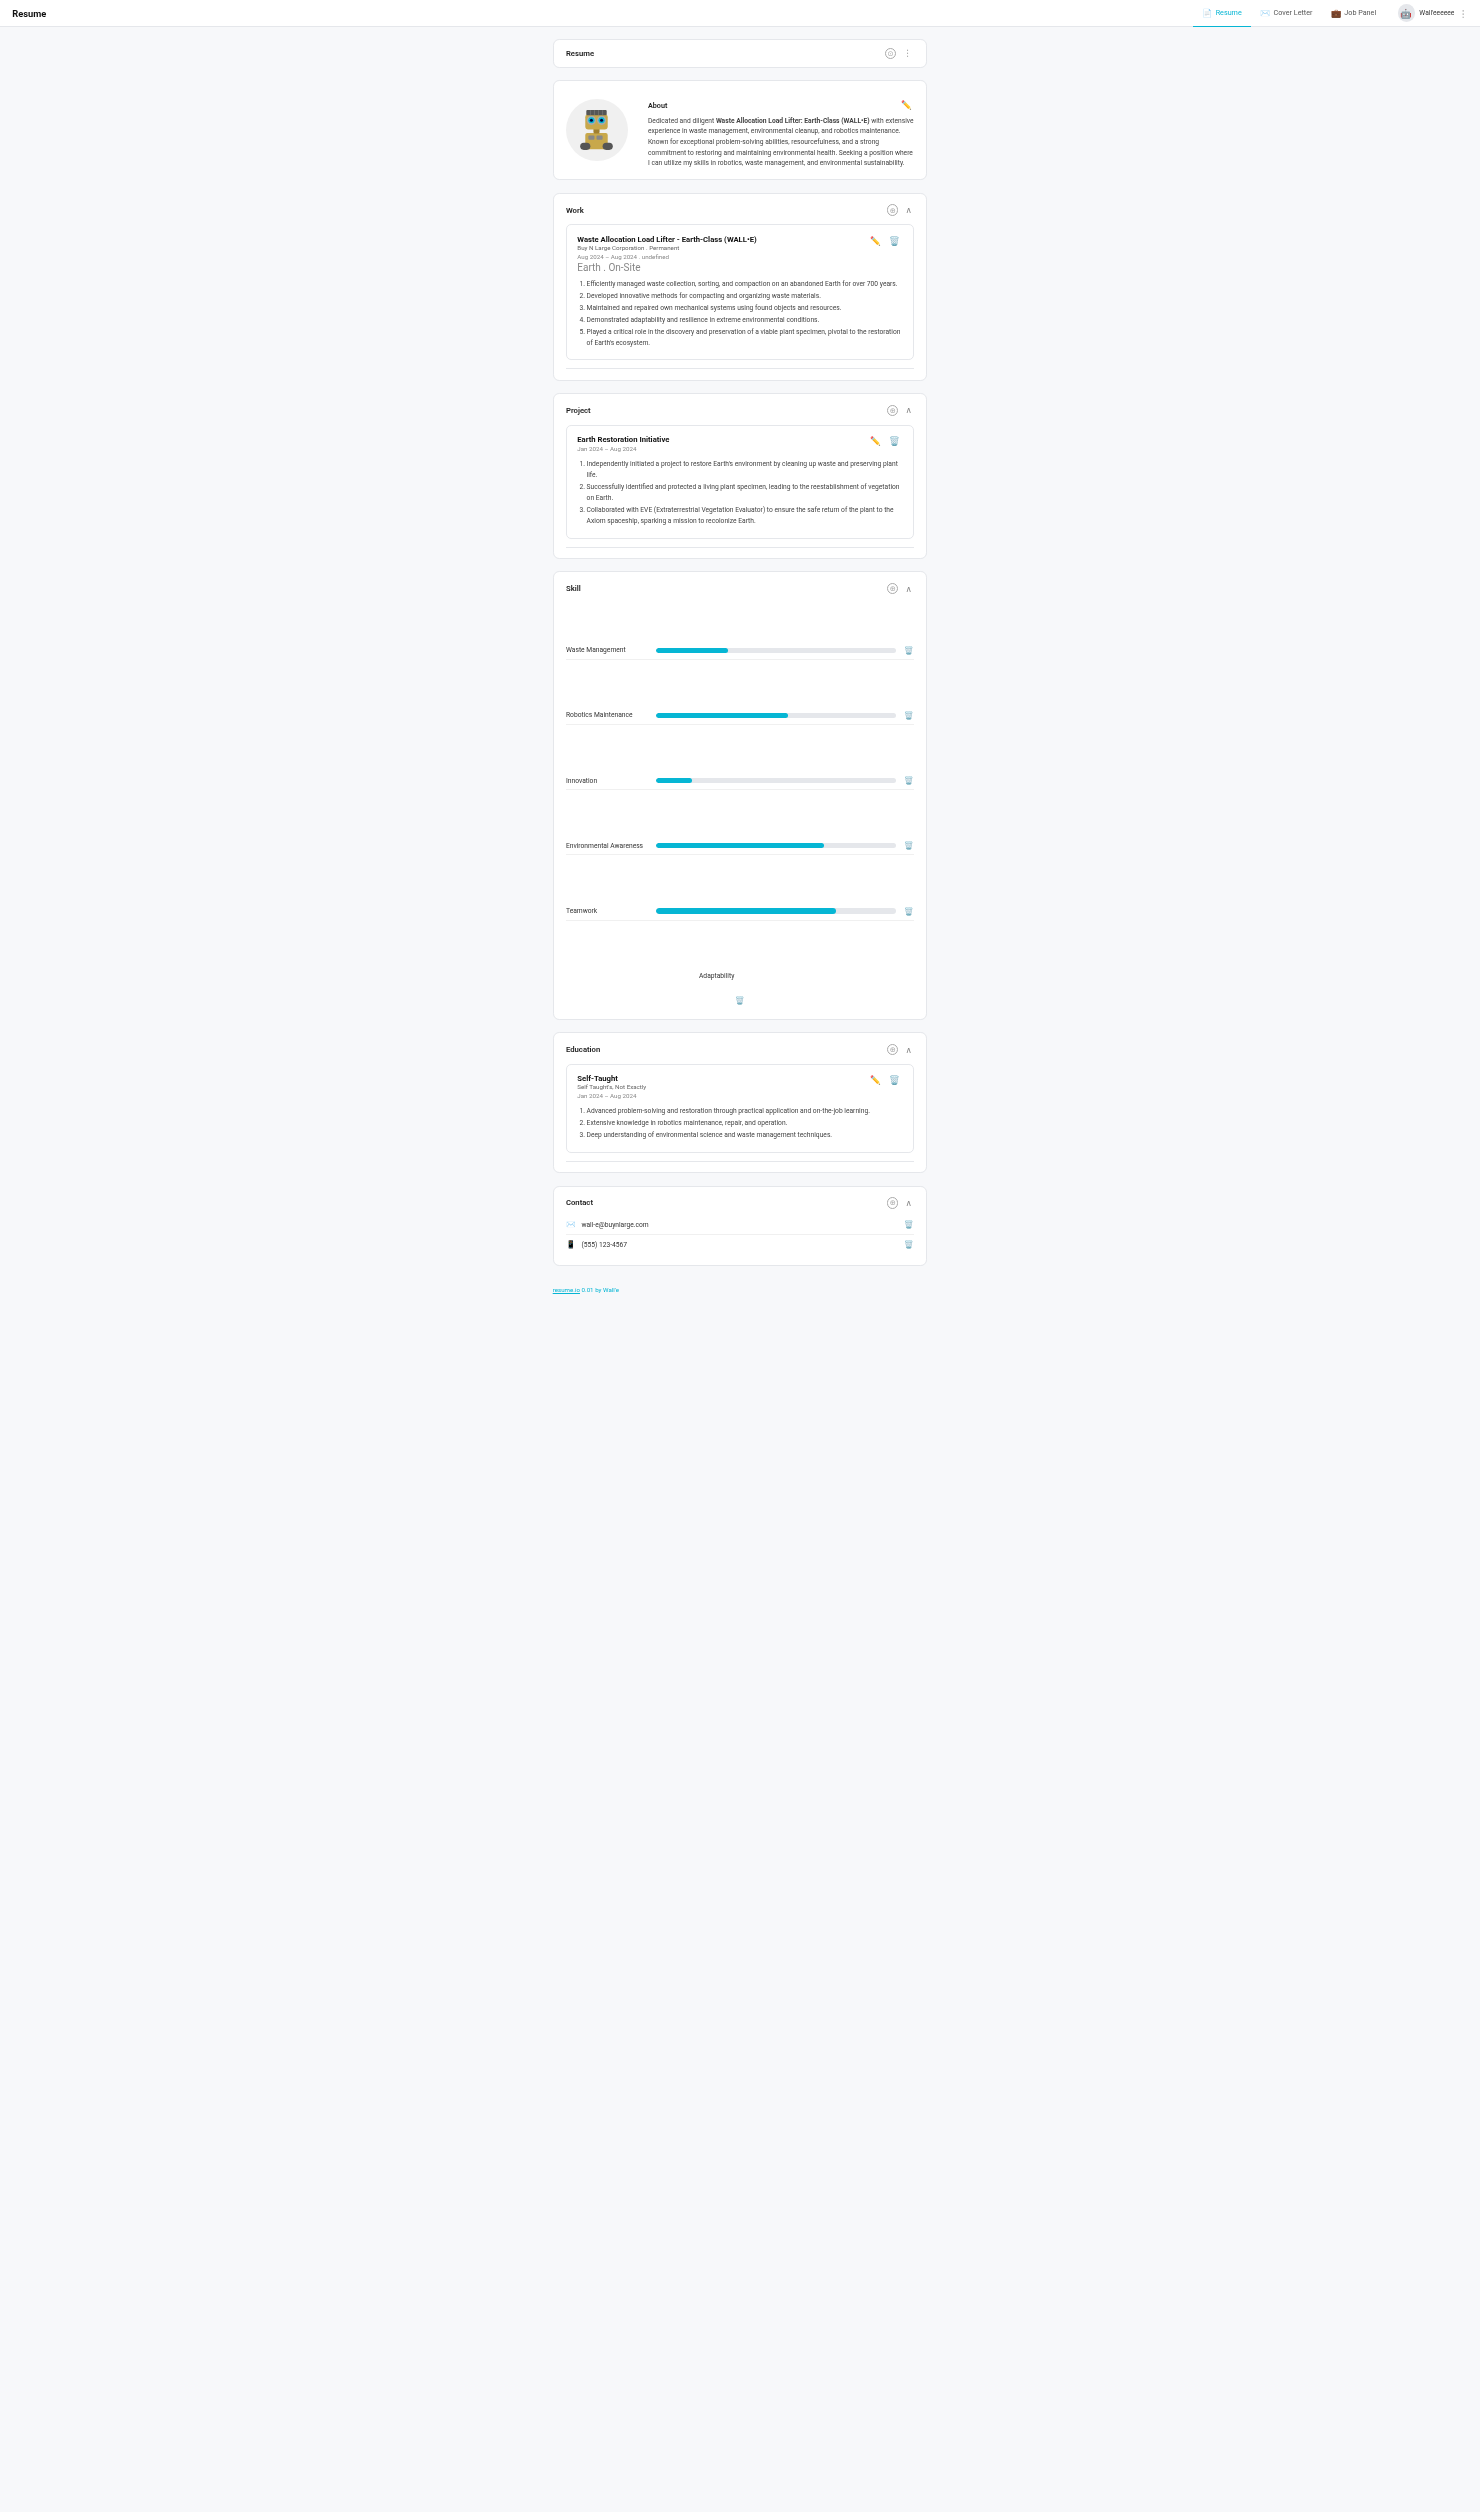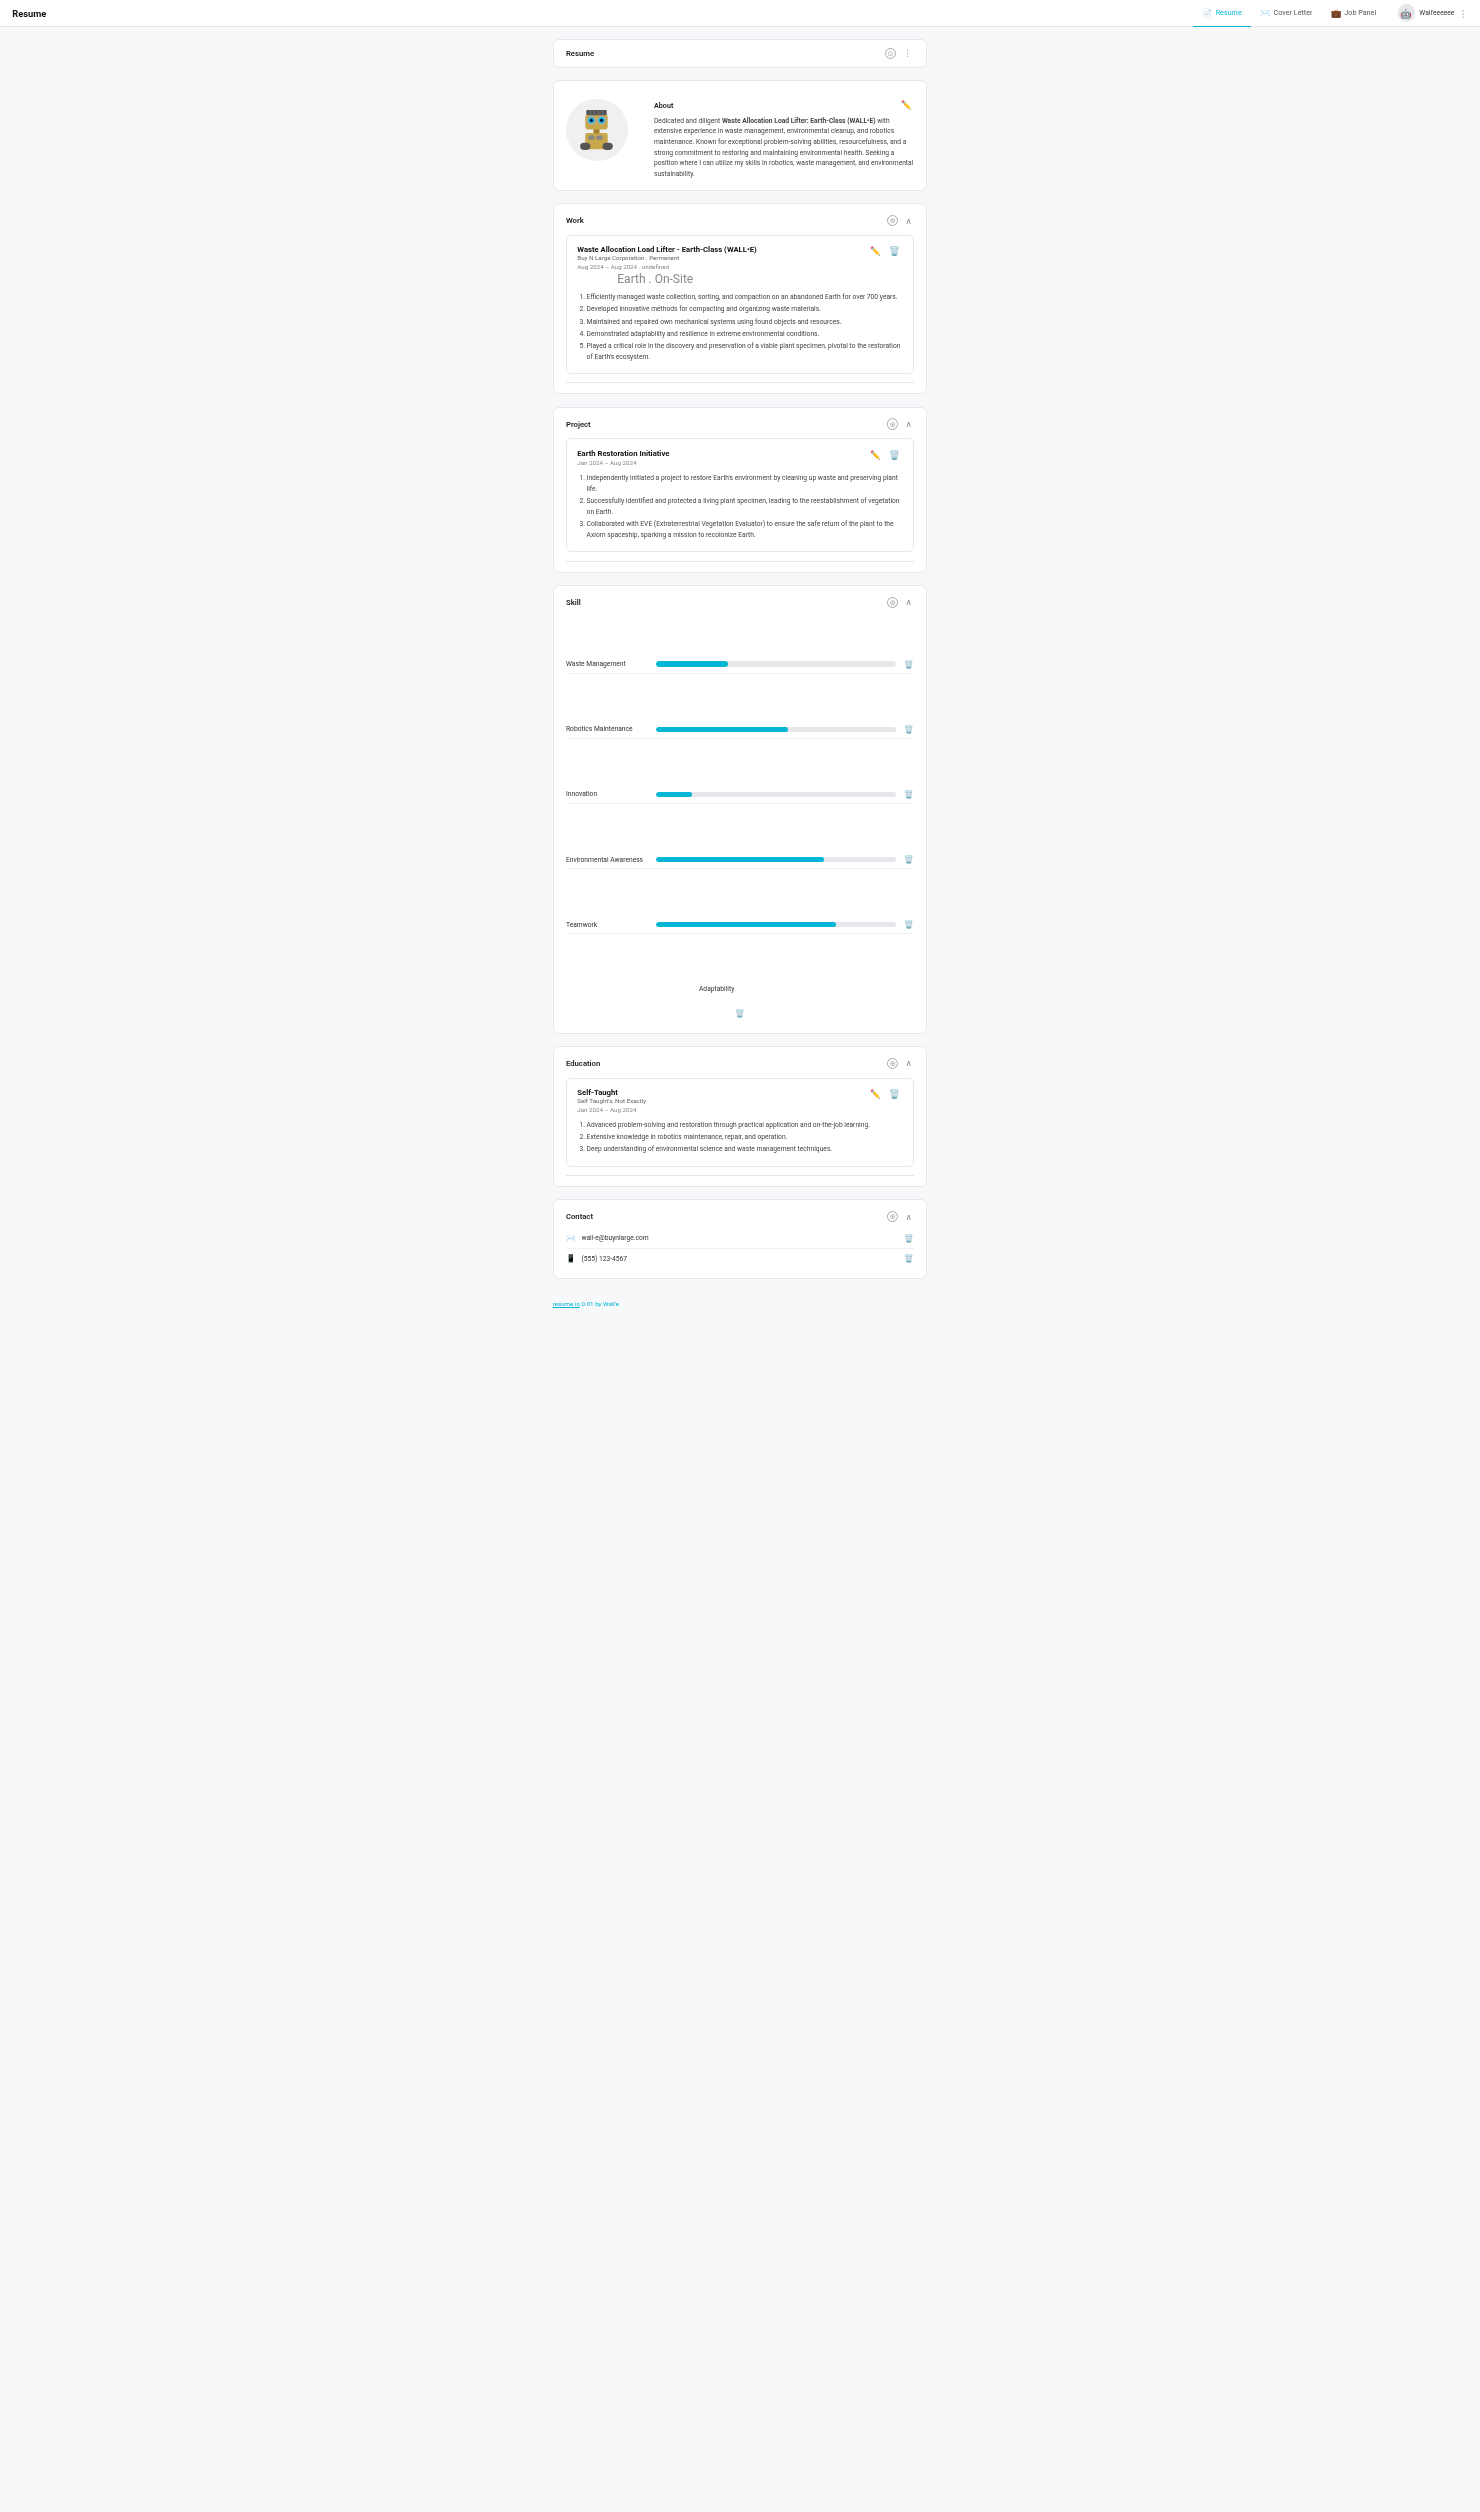--- a/index.html
+++ b/index.html
@@ -127,21 +127,21 @@
       align-items: center;
       justify-content: center;
       font-size: 7.2px;
       color: #aaa;
       cursor: pointer;
     }
 
     
     .about-content {
       display: flex;
-      gap: 26px;
+      gap: 20px;
       margin-top: 8.2px;
     }
     .about-avatar {
       width: 62px;
       height: 62px;
       border-radius: 50%;
       background: #f0f0f0;
       flex-shrink: 0;
       display: flex;
       align-items: center;
@@ -187,24 +187,23 @@
       font-size: 6.2px;
       color: #666;
       margin-top: 0;
     }
     .item-date {
       font-size: 6.2px;
       color: #888;
       margin-top: 1px;
     }
     .item-tags {
-      font-size: 12px;
+      font-size: 10px;
       color: #888;
       margin-top: 1px;
-      margin-left: 40px;
     }
     .item-actions {
       display: flex;
       gap: 4.1px;
     }
     .item-body {
       margin-top: 6.2px;
     }
     .item-body ol {
       padding-left: 9.3px;

